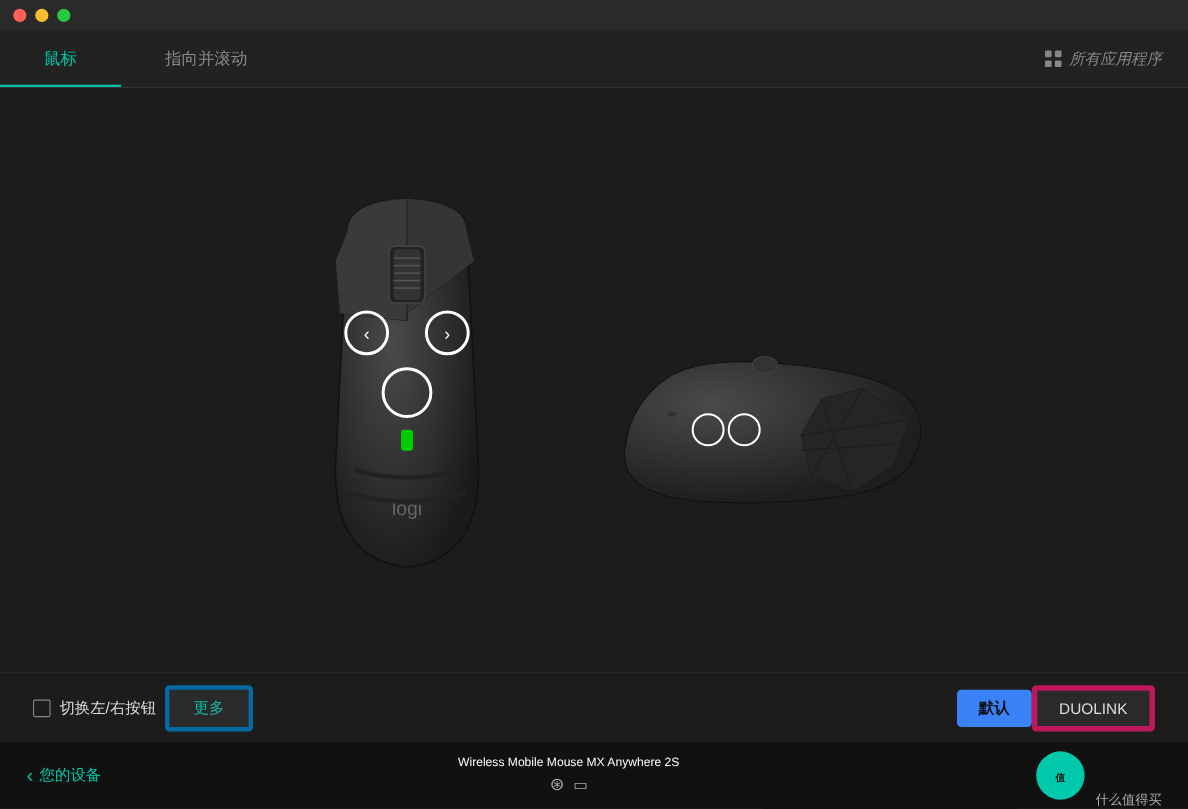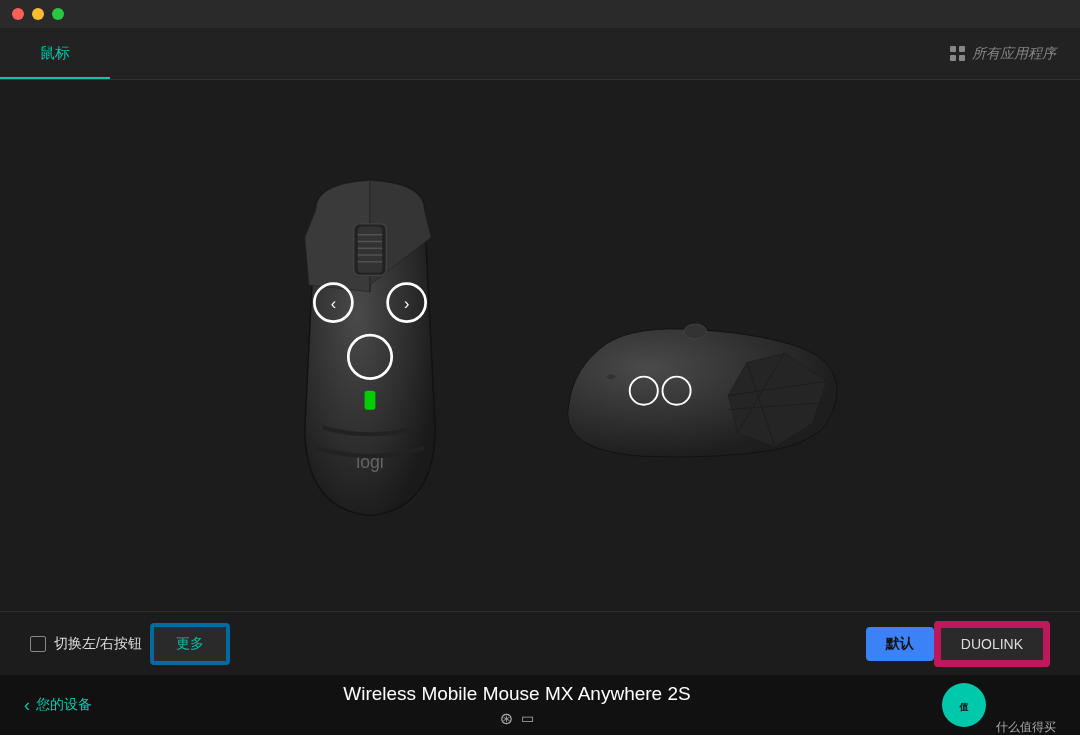--- a/index.html
+++ b/index.html
@@ -170,21 +170,21 @@
       border: none;
       text-align: right;
     }
     .btn-duolink {
       padding: 8px 20px;
       border-radius: 4px;
       background: #2a2a2a;
       color: #ddd;
       font-size: 14px;
       cursor: pointer;
-      border: 7px solid #be185d;
+      border: 5px solid #be185d;
     }
 
     
     .footer {
       height: 60px;
       background: #111;
       display: flex;
       align-items: center;
       padding: 0 24px;
     }
@@ -197,21 +197,21 @@
       font-size: 14px;
     }
     .footer-center {
       flex: 1;
       display: flex;
       flex-direction: column;
       align-items: center;
       gap: 4px;
     }
     .device-name {
-      font-size: 19px;
+      font-size: 11px;
       color: #fff;
       font-weight: 500;
     }
     .device-icons {
       display: flex;
       align-items: center;
       gap: 8px;
     }
     .footer-right {
       display: flex;
@@ -242,20 +242,23 @@
 
 <div class="titlebar">
   <span class="traffic-light tl-red"></span>
   <span class="traffic-light tl-yellow"></span>
   <span class="traffic-light tl-green"></span>
 </div>
 
 <div class="tabbar">
   <div class="tab active">
     <span>鼠标</span>
+  </div>
+  <div class="tab">
+    <span>指向并滚动</span>
   </div>
   <div class="tab-spacer"></div>
   <div class="all-apps">
     <div class="grid-icon">
       <span></span>
         <span></span>
         <span></span>
         <span></span>
     </div>
     <span>所有应用程序</span>

